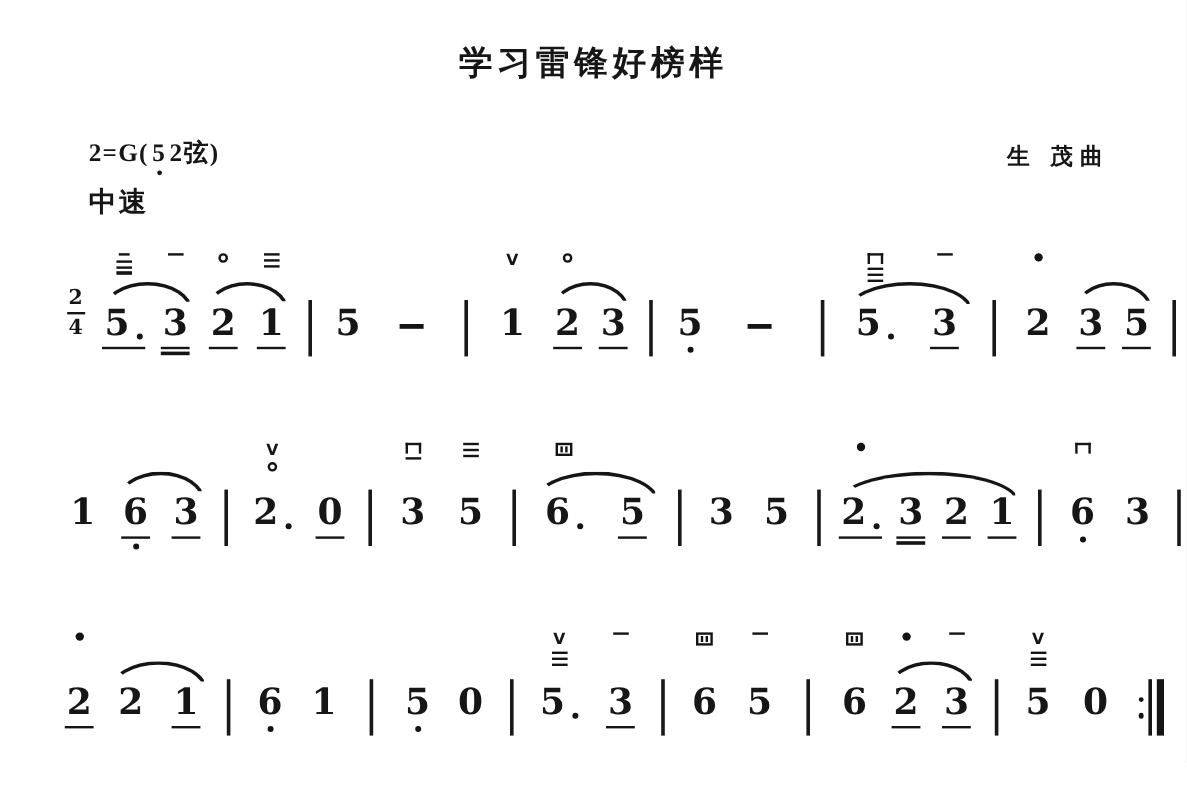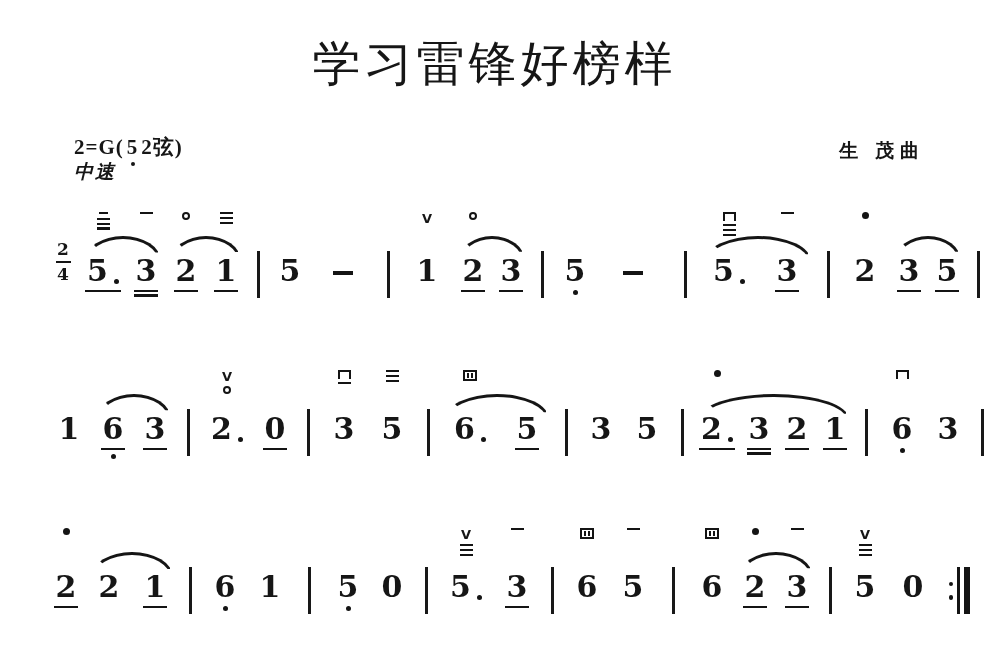--- a/index.html
+++ b/index.html
@@ -10,42 +10,42 @@
     color:#161616;
     font-family:"Liberation Serif", serif;
     overflow:hidden;
     box-sizing:border-box;
   }
   
   .title{
     text-align:center;
     margin:0;
     padding-top:40px;
-    font-size:48px;
-    font-weight:400;
+    font-size:28px;
+    font-weight:700;
     letter-spacing:4px;
     line-height:1;
   }
   .header-row{
     display:flex;
     justify-content:space-between;
     align-items:flex-start;
     padding:48px 64px 0 74px;
   }
   .key-tempo{display:flex;flex-direction:column;}
   .key-sig{
     font-size:21px;font-weight:700;letter-spacing:1px;line-height:1.1;
     display:flex;align-items:baseline;
   }
   .klow{position:relative;margin:0 3px;}
   .klow::after{
     content:'';position:absolute;left:50%;bottom:-7px;transform:translateX(-50%);
     width:4px;height:4px;border-radius:50%;background:#161616;
   }
-  .tempo{font-size:19px;font-weight:700;letter-spacing:2px;font-style:italic;}
+  .tempo{font-size:23px;font-weight:700;margin-top:14px;letter-spacing:2px;}
   .composer{font-size:19px;font-weight:700;letter-spacing:6px;margin-top:2px;}
   
   .score{padding:26px 0 0 46px;}
   .system{display:flex;align-items:flex-start;margin-bottom:40px;height:118px;}
   .group{display:flex;position:relative;}
   .slur-arc{
     position:absolute;left:5px;right:5px;top:25px;height:19px;
     border:3px solid transparent;border-top-color:#151515;
     border-radius:50% / 100% 100% 0 0;
   }

